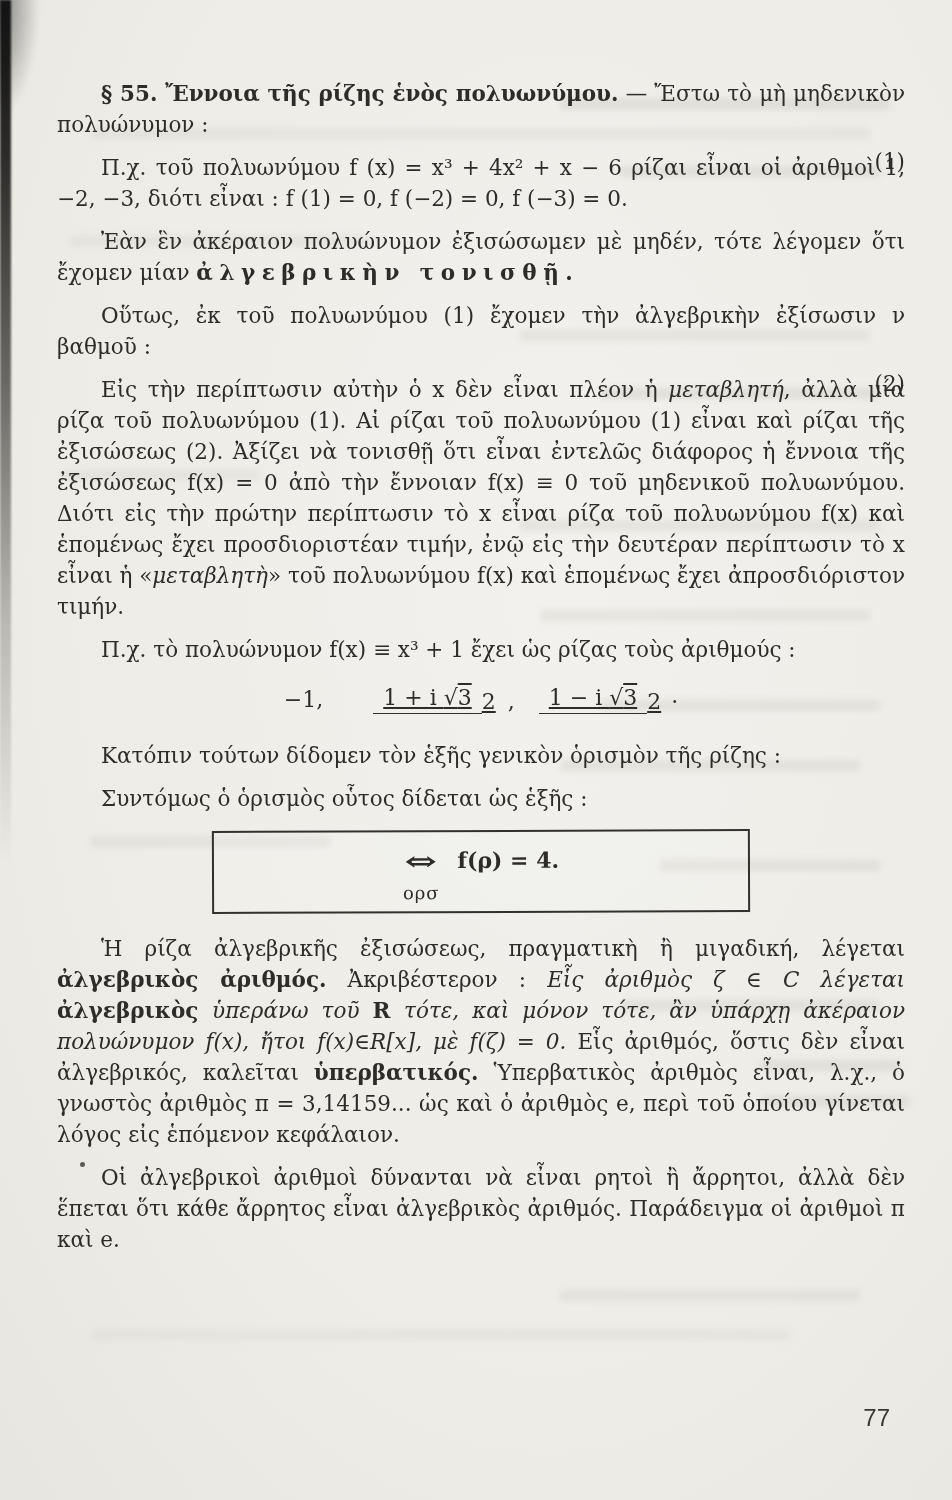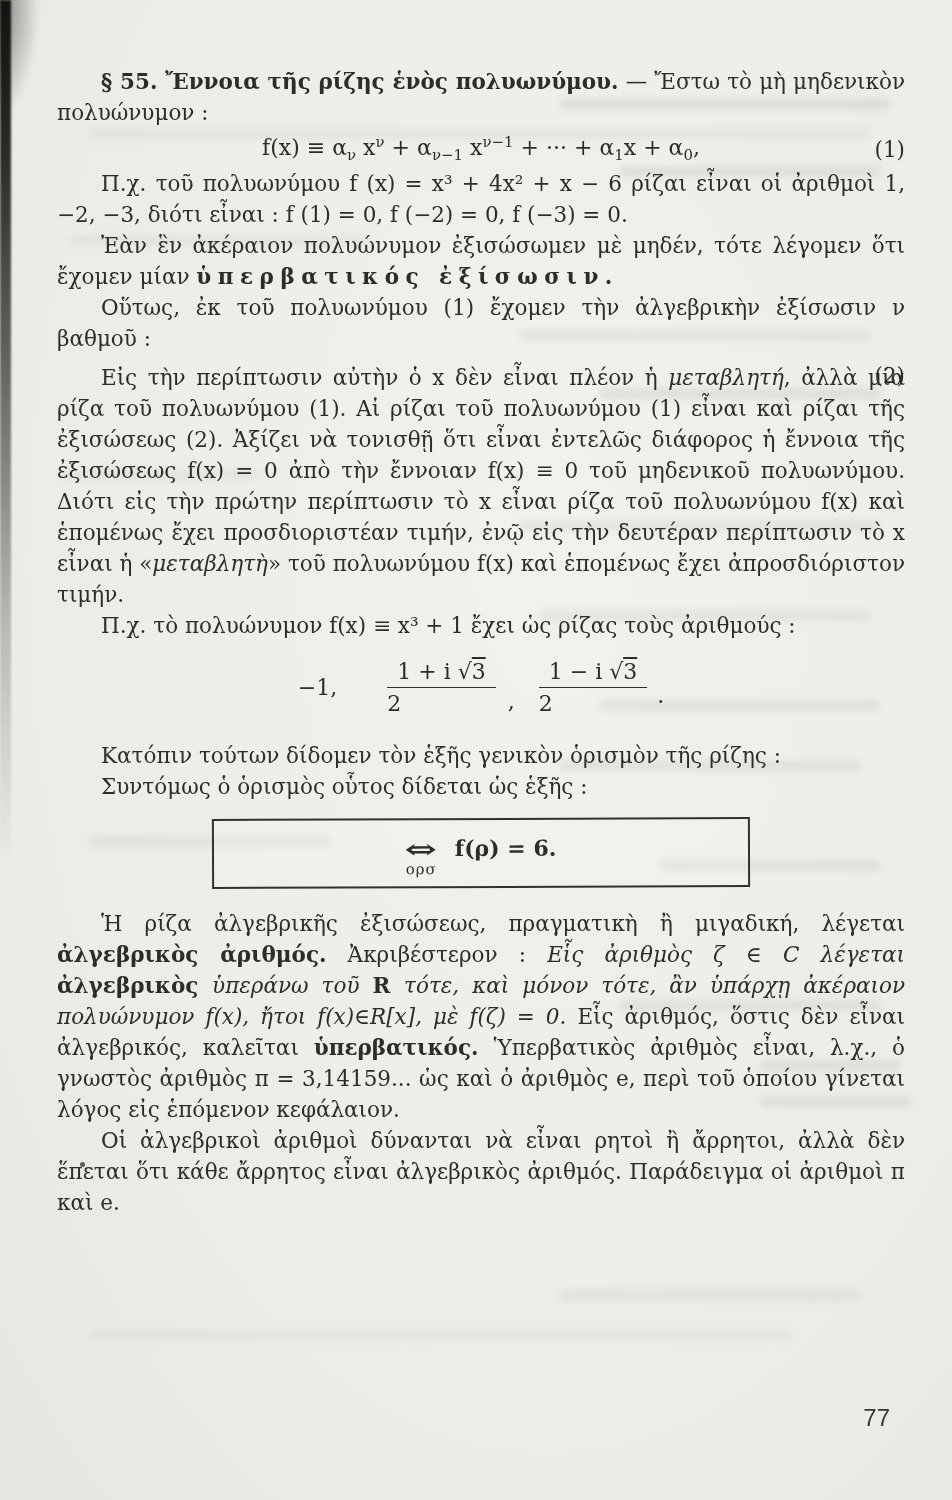--- a/index.html
+++ b/index.html
@@ -24,53 +24,53 @@
     position:absolute;left:-6px;top:-8px;width:46px;height:130px;
     background:radial-gradient(ellipse at 0% 10%, rgba(20,20,20,.55), rgba(20,20,20,0) 70%);
     filter:blur(2px);
   }
   
   .bleed{position:absolute;background:#cfccc5;opacity:.45;filter:blur(3px);border-radius:3px;}
   .content{
     position:absolute;left:57px;top:66px;right:47px;
   }
   p{margin:0;text-align:justify;font-size:21.5px;line-height:31px;}
-  .ind{text-indent:44px;}
+  .ind{text-indent:44px;margin-top:12px;}
   .b{font-weight:bold;}
   .i{font-style:italic;}
   .sp{font-weight:bold;letter-spacing:6.5px;}
   .ol{text-decoration:overline;}
   sub,sup{font-size:68%;line-height:0;}
   sub{vertical-align:-0.35em;}
   sup{vertical-align:0.55em;}
   .eqrow{position:relative;text-align:center;margin:7px 0 8px;font-size:22px;}
   .eqrow .eq{display:inline-block;}
   .eqlabel{position:absolute;right:0;top:2px;font-size:21.5px;}
   .rootsrow{
     display:flex;justify-content:center;align-items:center;
     gap:10px;margin:18px 0 24px;font-size:22px;
   }
   .roots-first{margin-right:40px;}
-  .frac{display:inline-flex;flex-direction:column;align-items:flex-start;vertical-align:middle;}
+  .frac{display:inline-flex;flex-direction:row;align-items:flex-end;vertical-align:middle;text-decoration:underline;}
   .frac .num{padding:0 10px 3px;border-bottom:1.6px solid #33312d;}
   .frac .den{padding-top:3px;}
   .frac-sep{align-self:flex-end;margin:0 14px 2px 2px;}
   .frac-end{align-self:flex-end;margin-bottom:8px;}
   .defbox{
     width:506px;margin:16px auto 20px;
     border:2.2px solid #33312d;
     padding:15px 14px 9px;
     display:flex;align-items:flex-start;justify-content:center;gap:18px;
     font-weight:bold;font-size:22px;line-height:1.25;
     transform:rotate(-0.2deg);
     background:rgba(255,255,255,0.12);
   }
   .arrowcol{display:inline-flex;flex-direction:column;align-items:center;line-height:1;margin-top:1px;}
   .iff{display:inline-block;font-size:26px;transform:scaleX(1.5);font-weight:bold;}
-  .arrlabel{font-size:15px;font-weight:normal;margin-top:0;letter-spacing:1px;}
+  .arrlabel{font-size:18px;font-weight:normal;margin-top:10px;letter-spacing:1px;}
   .stray-dot{position:absolute;width:5px;height:5px;border-radius:50%;background:#45423d;opacity:.85;}
   .pagenum{position:absolute;right:62px;top:1404px;font-size:24px;font-family:Liberation Sans, sans-serif;color:#3a3834;}
   .mt-kat{margin-top:18px;}
 </style>
 </head>
 <body>
 
 <div class="page">
 
   <div class="edge-shadow"></div>
@@ -95,28 +95,27 @@
     <div class="bleed" style="left:760px;top:1096px;width:150px;height:11px;opacity:.45"></div>
     <div class="bleed" style="left:560px;top:1290px;width:300px;height:11px;opacity:.35"></div>
     <div class="bleed" style="left:90px;top:1330px;width:700px;height:10px;opacity:.25"></div>
   </div>
 
   <div class="content">
 
     <p class="ind"><span class="b">§ 55. Ἔννοια τῆς ρίζης ἑνὸς πολυωνύμου.</span><span> — Ἔστω τὸ μὴ μηδενικὸν πολυώνυμον :</span></p>
 
     <div class="eqrow">
-      <span class="eq"><span>f(x) ≡ α</span><sub>ν</sub><span> x</span><sup>ν</sup><span> + α</span><sub>ν−1</sub><span> x</span><sup>ν−1</sup><span> + ··· + α</span><sub>1</sub><span>x + α</span><sub>0</sub><span>,</span></span>
       <span class="eqlabel">(1)</span>
     </div>
 
 
     <p class="ind"><span>Π.χ. τοῦ πολυωνύμου f (x) = x³ + 4x² + x − 6 ρίζαι εἶναι οἱ ἀριθμοὶ 1, −2, −3,  διότι εἶναι :   f (1) = 0,  f (−2) = 0,  f (−3) = 0.</span></p>
 
-    <p class="ind"><span>Ἐὰν ἓν ἀκέραιον πολυώνυμον ἐξισώσωμεν μὲ μηδέν, τότε λέγομεν ὅτι ἔχομεν μίαν </span><span class="sp">ὑπερβατικός ἐξίσωσιν.</span></p>
+    <p class="ind"><span>Ἐὰν ἓν ἀκέραιον πολυώνυμον ἐξισώσωμεν μὲ μηδέν, τότε λέγομεν ὅτι ἔχομεν μίαν </span><span class="sp">ἀλγεβρικὴν τονισθῇ.</span></p>
 
     <p class="ind"><span>Οὕτως, ἐκ τοῦ πολυωνύμου (1) ἔχομεν τὴν ἀλγεβρικὴν ἐξίσωσιν ν βαθμοῦ :</span></p>
 
     <div class="eqrow">
       <span class="eqlabel">(2)</span>
     </div>
 
     <p class="ind"><span>Εἰς τὴν περίπτωσιν αὐτὴν ὁ x δὲν εἶναι πλέον ἡ </span><span class="i">μεταβλητή</span><span>, ἀλλὰ μία ρίζα τοῦ πολυωνύμου (1). Αἱ ρίζαι τοῦ πολυωνύμου (1) εἶναι καὶ ρίζαι τῆς ἐξισώσεως (2). Ἀξίζει νὰ τονισθῇ ὅτι εἶναι ἐντελῶς διάφορος ἡ ἔννοια τῆς ἐξισώσεως f(x) = 0 ἀπὸ τὴν ἔννοιαν  f(x) ≡ 0  τοῦ μηδενικοῦ πολυωνύμου. Διότι εἰς τὴν πρώτην περίπτωσιν τὸ x εἶναι ρίζα τοῦ πολυωνύμου f(x) καὶ ἑπομένως ἔχει προσδιοριστέαν τιμήν, ἐνῷ εἰς τὴν δευτέραν περίπτωσιν τὸ x εἶναι ἡ «</span><span class="i">μεταβλητὴ</span><span>» τοῦ πολυωνύμου f(x) καὶ ἑπομένως ἔχει ἀπροσδιόριστον τιμήν.</span></p>
 
 
@@ -139,21 +138,21 @@
     <p class="ind mt-kat"><span>Κατόπιν τούτων δίδομεν τὸν ἑξῆς γενικὸν ὁρισμὸν τῆς ρίζης :</span></p>
 
 
     <p class="ind"><span>Συντόμως ὁ ὁρισμὸς οὗτος δίδεται ὡς ἑξῆς :</span></p>
 
     <div class="defbox">
       <span class="arrowcol">
         <span class="iff">⇔</span>
         <span class="arrlabel">ορσ</span>
       </span>
-      <span>f(ρ) = 6.</span>
+      <span>f(ρ) = 4.</span>
     </div>
 
     <p class="ind"><span>Ἡ ρίζα ἀλγεβρικῆς ἐξισώσεως, πραγματικὴ ἢ μιγαδική, λέγεται </span><span class="b">ἀλγεβρικὸς ἀριθμός.</span><span> Ἀκριβέστερον : </span><span class="i">Εἷς ἀριθμὸς ζ ∈ C λέγεται </span><span class="b">ἀλγεβρικὸς </span><span class="i">ὑπεράνω τοῦ </span><span class="b">R </span><span class="i">τότε, καὶ μόνον τότε, ἂν ὑπάρχῃ ἀκέραιον πολυώνυμον f(x), ἤτοι f(x)∈R[x], μὲ f(ζ) = 0.</span><span> Εἷς ἀριθμός, ὅστις δὲν εἶναι ἀλγεβρικός, καλεῖται </span><span class="b">ὑπερβατικός.</span><span> Ὑπερβατικὸς ἀριθμὸς εἶναι, λ.χ., ὁ γνωστὸς ἀριθμὸς  π = 3,14159...  ὡς καὶ ὁ ἀριθμὸς e, περὶ τοῦ ὁποίου γίνεται λόγος εἰς ἑπόμενον κεφάλαιον.</span></p>
 
     <p class="ind"><span>Οἱ ἀλγεβρικοὶ ἀριθμοὶ δύνανται νὰ εἶναι ρητοὶ ἢ ἄρρητοι, ἀλλὰ δὲν ἕπεται ὅτι κάθε ἄρρητος εἶναι ἀλγεβρικὸς ἀριθμός. Παράδειγμα οἱ ἀριθμοὶ π καὶ e.</span></p>
 
   </div>
 
   <div class="stray-dot" style="left:80px;top:1162px"></div>
 

